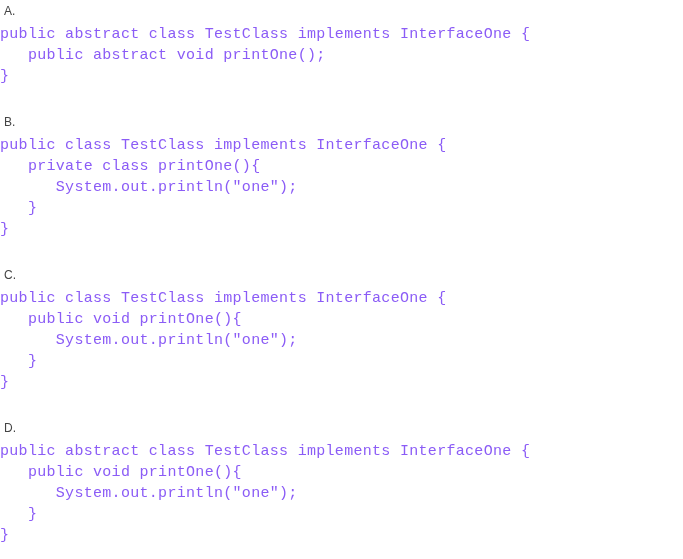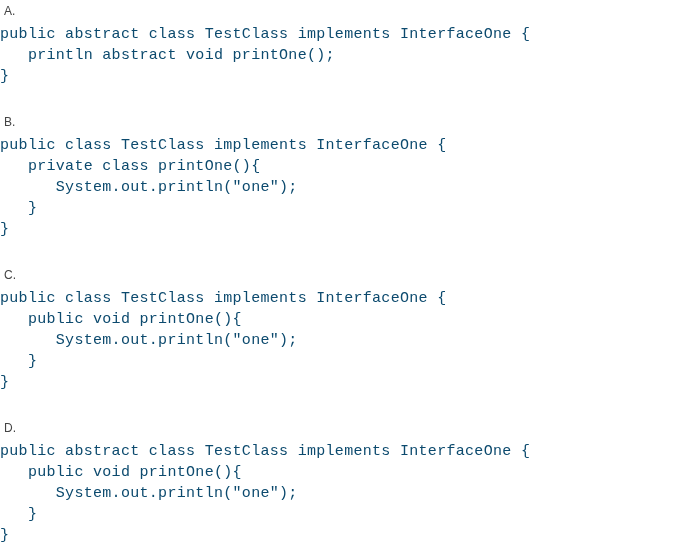--- a/index.html
+++ b/index.html
@@ -21,36 +21,36 @@
     .option-label {
       font-family: Arial, Helvetica, sans-serif;
       font-size: 12px;
       color: #444444;
       margin-left: 4px;
       margin-bottom: 6px;
     }
     .code-block {
       font-family: "Courier New", Courier, monospace;
       font-size: 15px;
-      color: #0c4a6e;
+      color: #8b5cf6;
       line-height: 1.4;
       white-space: pre;
       letter-spacing: 0.3px;
     }
     .code-line {
       white-space: pre;
     }
   </style>
 </head>
 <body>
 
 <div id="container">
     <div class="option">
       <div class="option-label">A.</div>
-      <div class="code-block"><div class="code-line">public abstract class TestClass implements InterfaceOne {</div><div class="code-line">   println abstract void printOne();</div><div class="code-line">}</div></div>
+      <div class="code-block"><div class="code-line">public abstract class TestClass implements InterfaceOne {</div><div class="code-line">   public abstract void printOne();</div><div class="code-line">}</div></div>
     </div>
     <div class="option">
       <div class="option-label">B.</div>
       <div class="code-block"><div class="code-line">public class TestClass implements InterfaceOne {</div><div class="code-line">   private class printOne(){</div><div class="code-line">      System.out.println("one");</div><div class="code-line">   }</div><div class="code-line">}</div></div>
     </div>
     <div class="option">
       <div class="option-label">C.</div>
       <div class="code-block"><div class="code-line">public class TestClass implements InterfaceOne {</div><div class="code-line">   public void printOne(){</div><div class="code-line">      System.out.println("one");</div><div class="code-line">   }</div><div class="code-line">}</div></div>
     </div>
     <div class="option">

